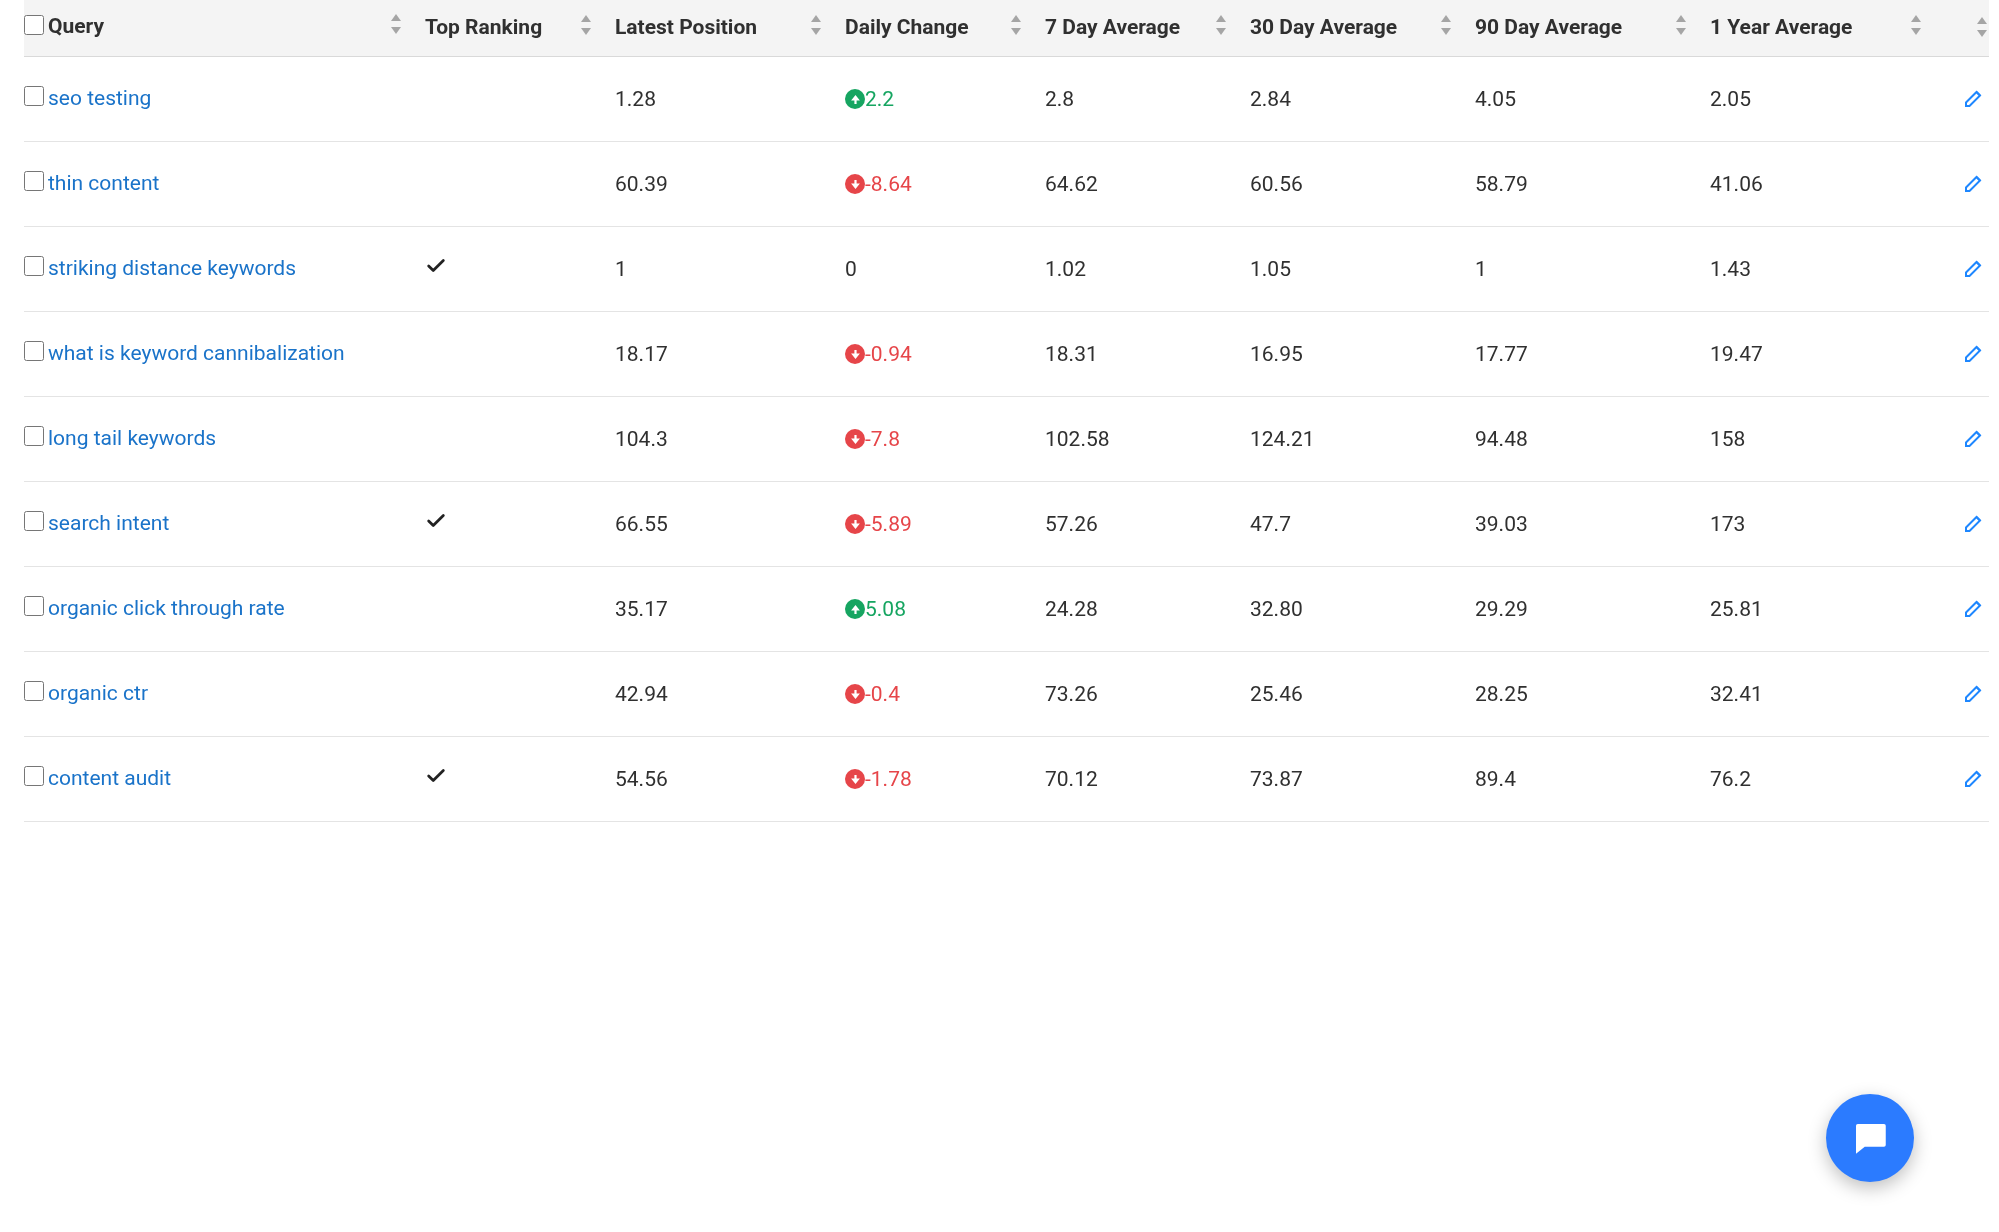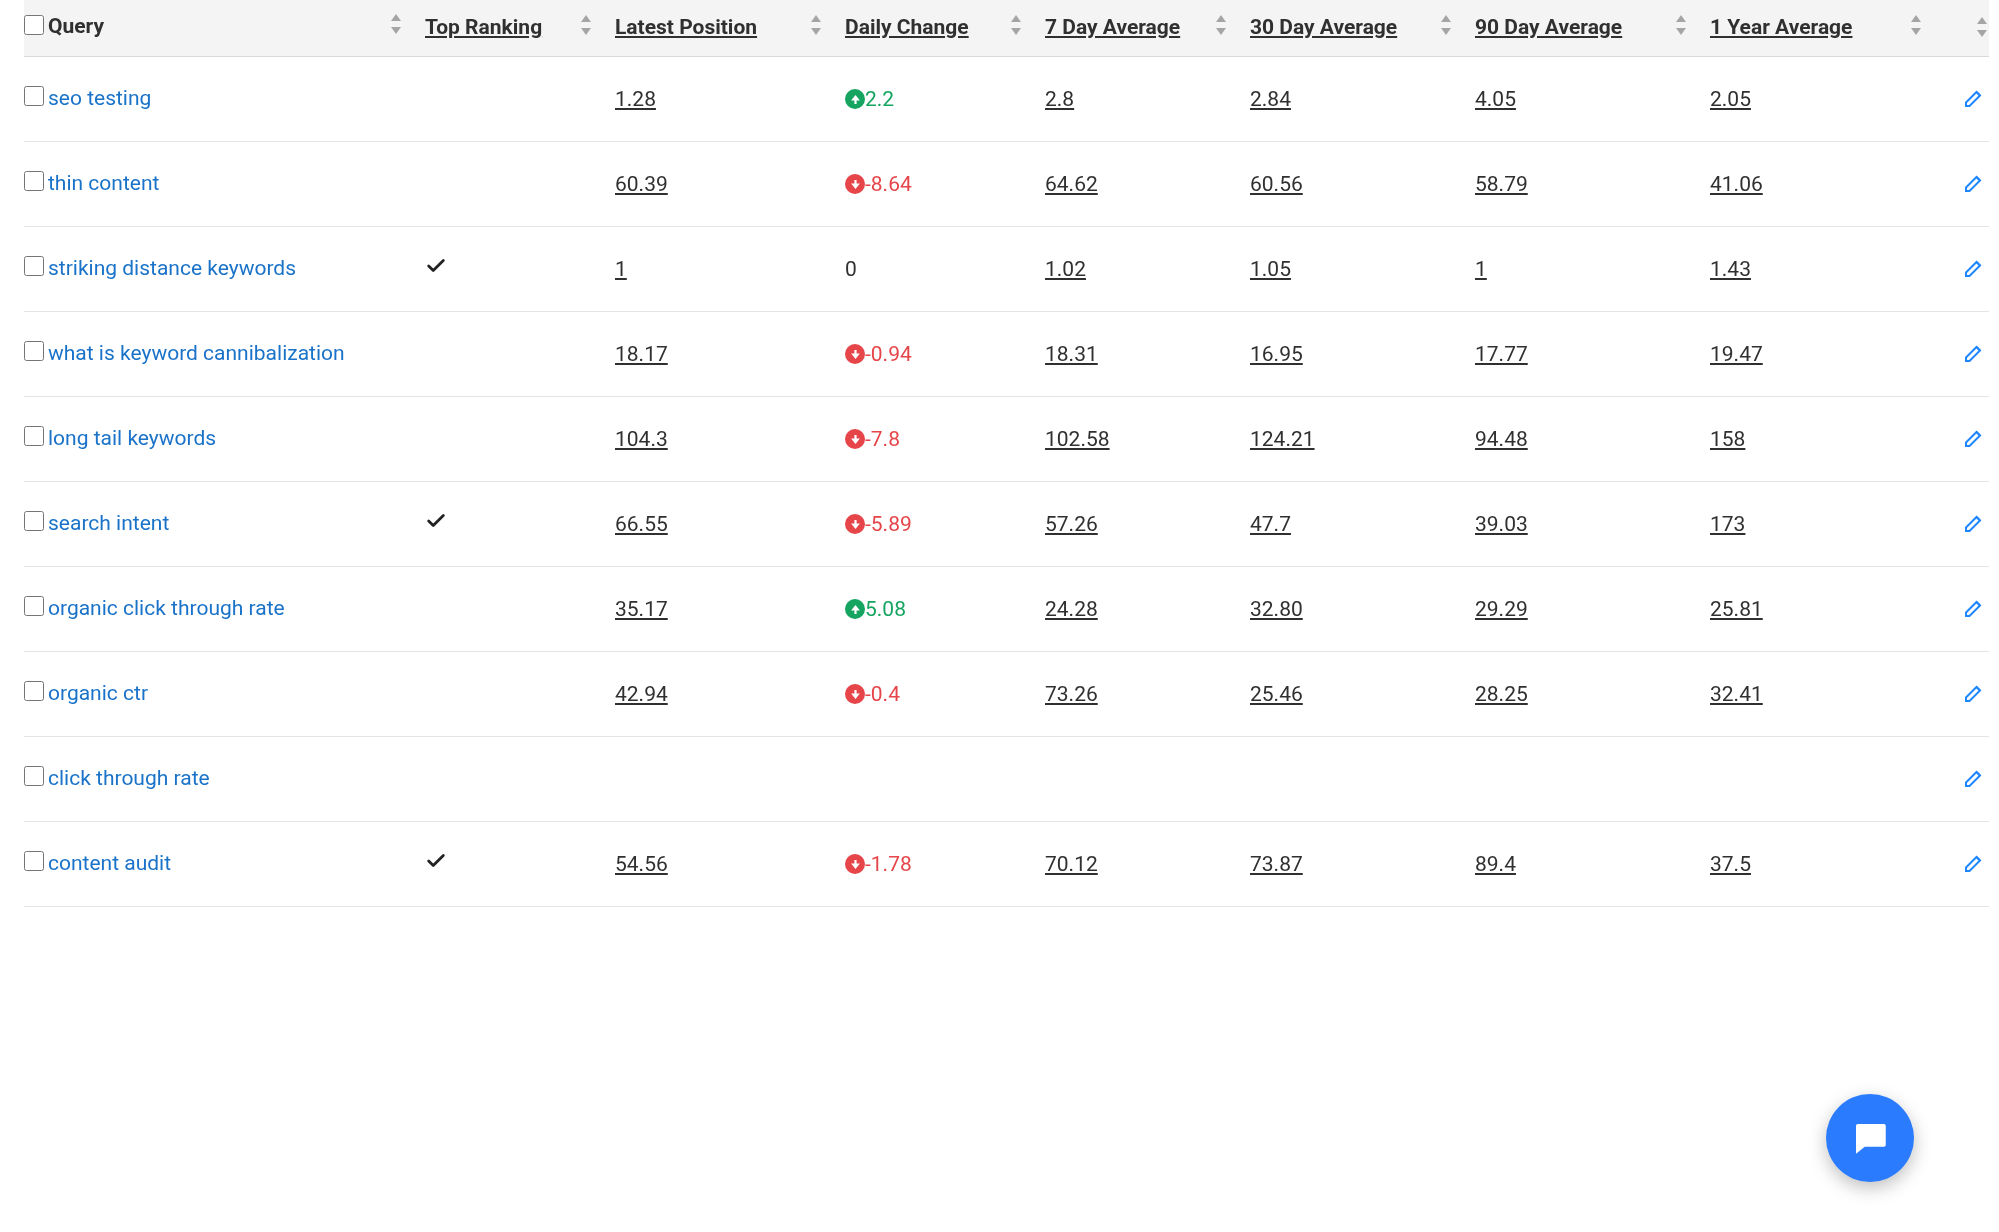--- a/index.html
+++ b/index.html
@@ -26,21 +26,20 @@
     width: 1999px;
     min-height: 1232px;
     padding: 0 24px;
     position: relative;
   }
 
   table.rank-table {
     width: 100%;
     border-collapse: collapse;
     table-layout: fixed;
-    text-decoration: underline;
   }
 
   
   col.c-query    { width: 390px; }
   col.c-top      { width: 190px; }
   col.c-latest   { width: 230px; }
   col.c-daily    { width: 200px; }
   col.c-7d       { width: 205px; }
   col.c-30d      { width: 225px; }
   col.c-90d      { width: 235px; }
@@ -396,57 +395,38 @@
           <td class="act"><span class="edit-btn">
               <svg width="24" height="24" viewBox="0 0 24 24">
                 <path d="M4 16.5V20h3.5L18 9.5 14.5 6 4 16.5z"></path>
                 <path d="M14.5 6 18 9.5"></path>
               </svg>
             </span></td>
         </tr>
         <tr>
           <td class="first"><span class="check-col">
               <input type="checkbox" style="">
-              <a href="#" class="query">click through rate</a>
-            </span></td>
-          <td></td>
-          <td></td>
-          <td></td>
-          <td></td>
-          <td></td>
-          <td></td>
-          <td></td>
-          <td class="act"><span class="edit-btn">
-              <svg width="24" height="24" viewBox="0 0 24 24">
-                <path d="M4 16.5V20h3.5L18 9.5 14.5 6 4 16.5z"></path>
-                <path d="M14.5 6 18 9.5"></path>
-              </svg>
-            </span></td>
-        </tr>
-        <tr>
-          <td class="first"><span class="check-col">
-              <input type="checkbox" style="">
               <a href="#" class="query">content audit</a>
             </span></td>
           <td><span class="tick"><svg width="22" height="22" viewBox="0 0 24 24">
                 <path d="M4 12l5 5L20 6" fill="none" stroke="#222" stroke-width="3" stroke-linecap="round" stroke-linejoin="round"></path>
               </svg></span></td>
           <td>54.56</td>
           <td><span class="delta down">
               <span class="circ">
                 <svg width="11" height="11" viewBox="0 0 10 10">
                   <path d="M5 9 L1 4 H4 V1 H6 V4 H9 Z" fill="#fff"></path>
                 </svg>
               </span>
               <span class="val">-1.78</span>
             </span></td>
           <td>70.12</td>
           <td>73.87</td>
           <td>89.4</td>
-          <td>37.5</td>
+          <td>76.2</td>
           <td class="act"><span class="edit-btn">
               <svg width="24" height="24" viewBox="0 0 24 24">
                 <path d="M4 16.5V20h3.5L18 9.5 14.5 6 4 16.5z"></path>
                 <path d="M14.5 6 18 9.5"></path>
               </svg>
             </span></td>
         </tr>
       </tbody>
 </table>
 

